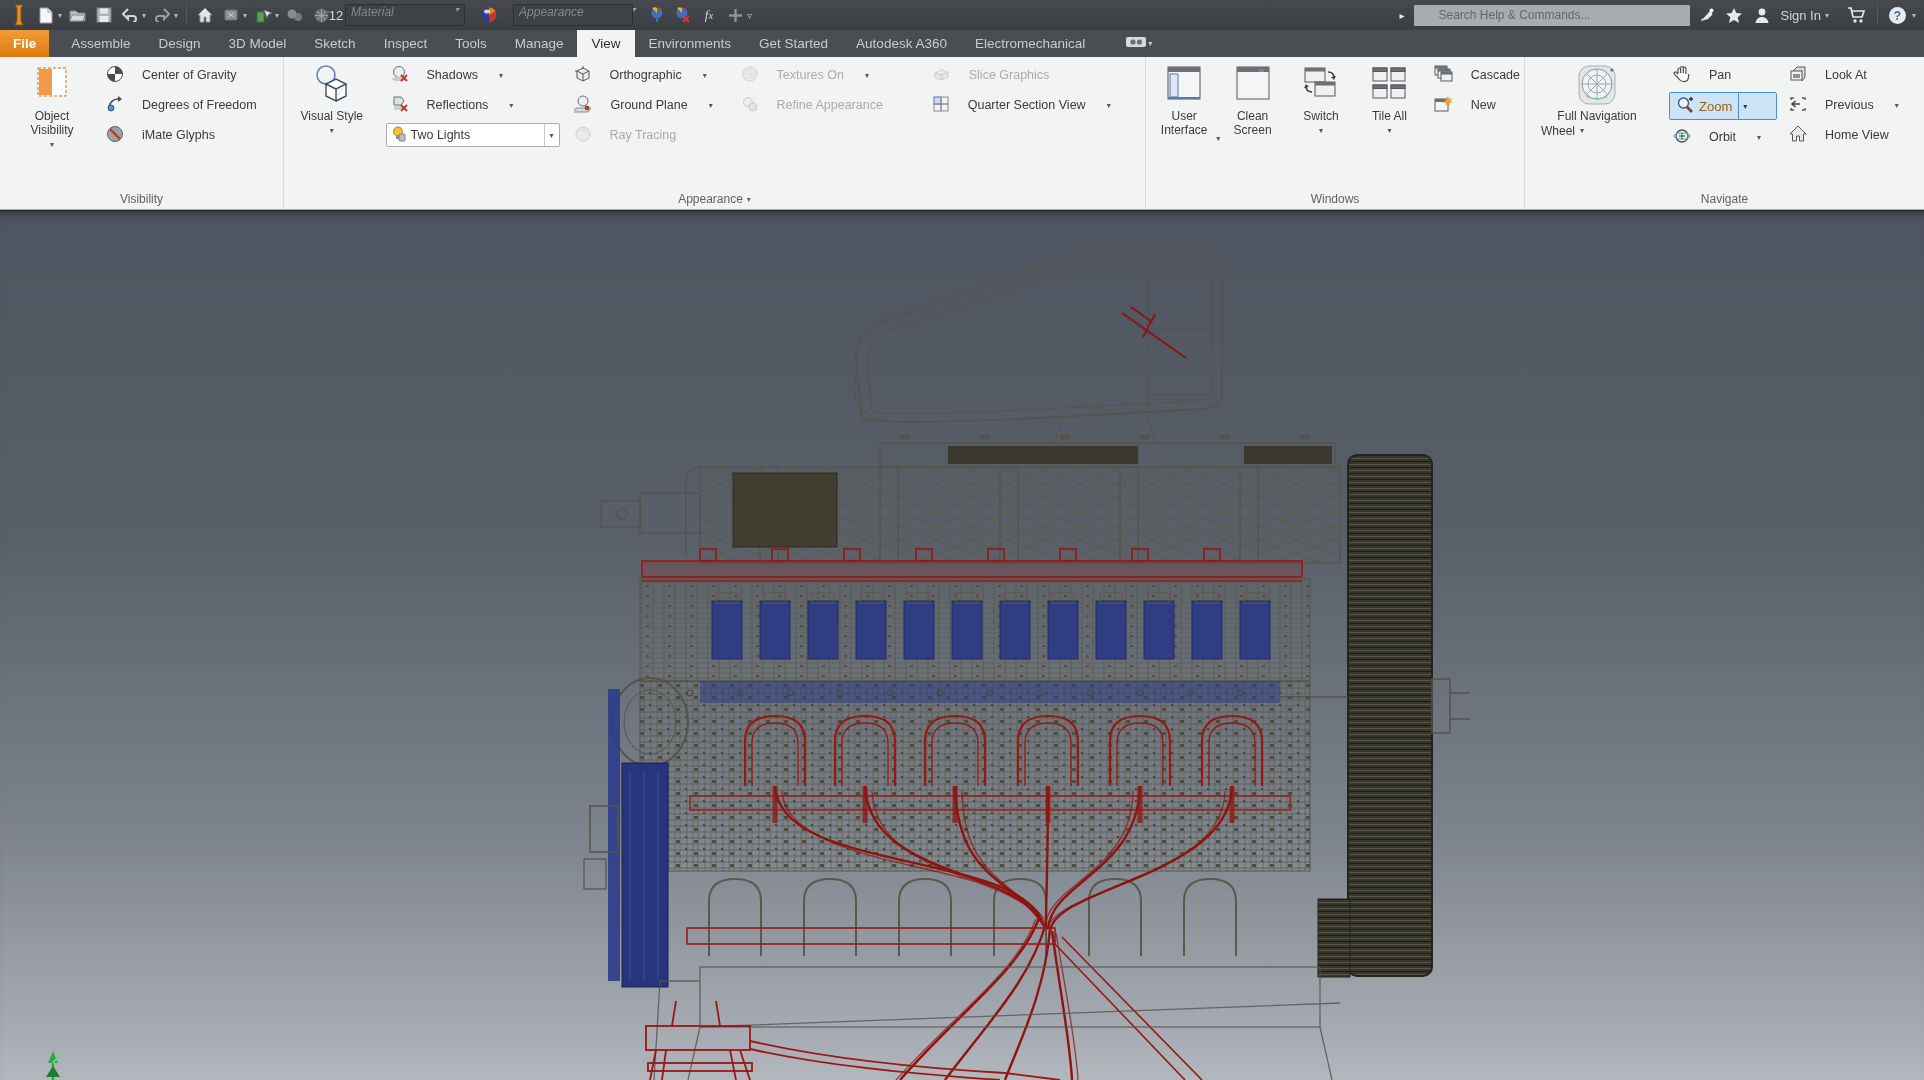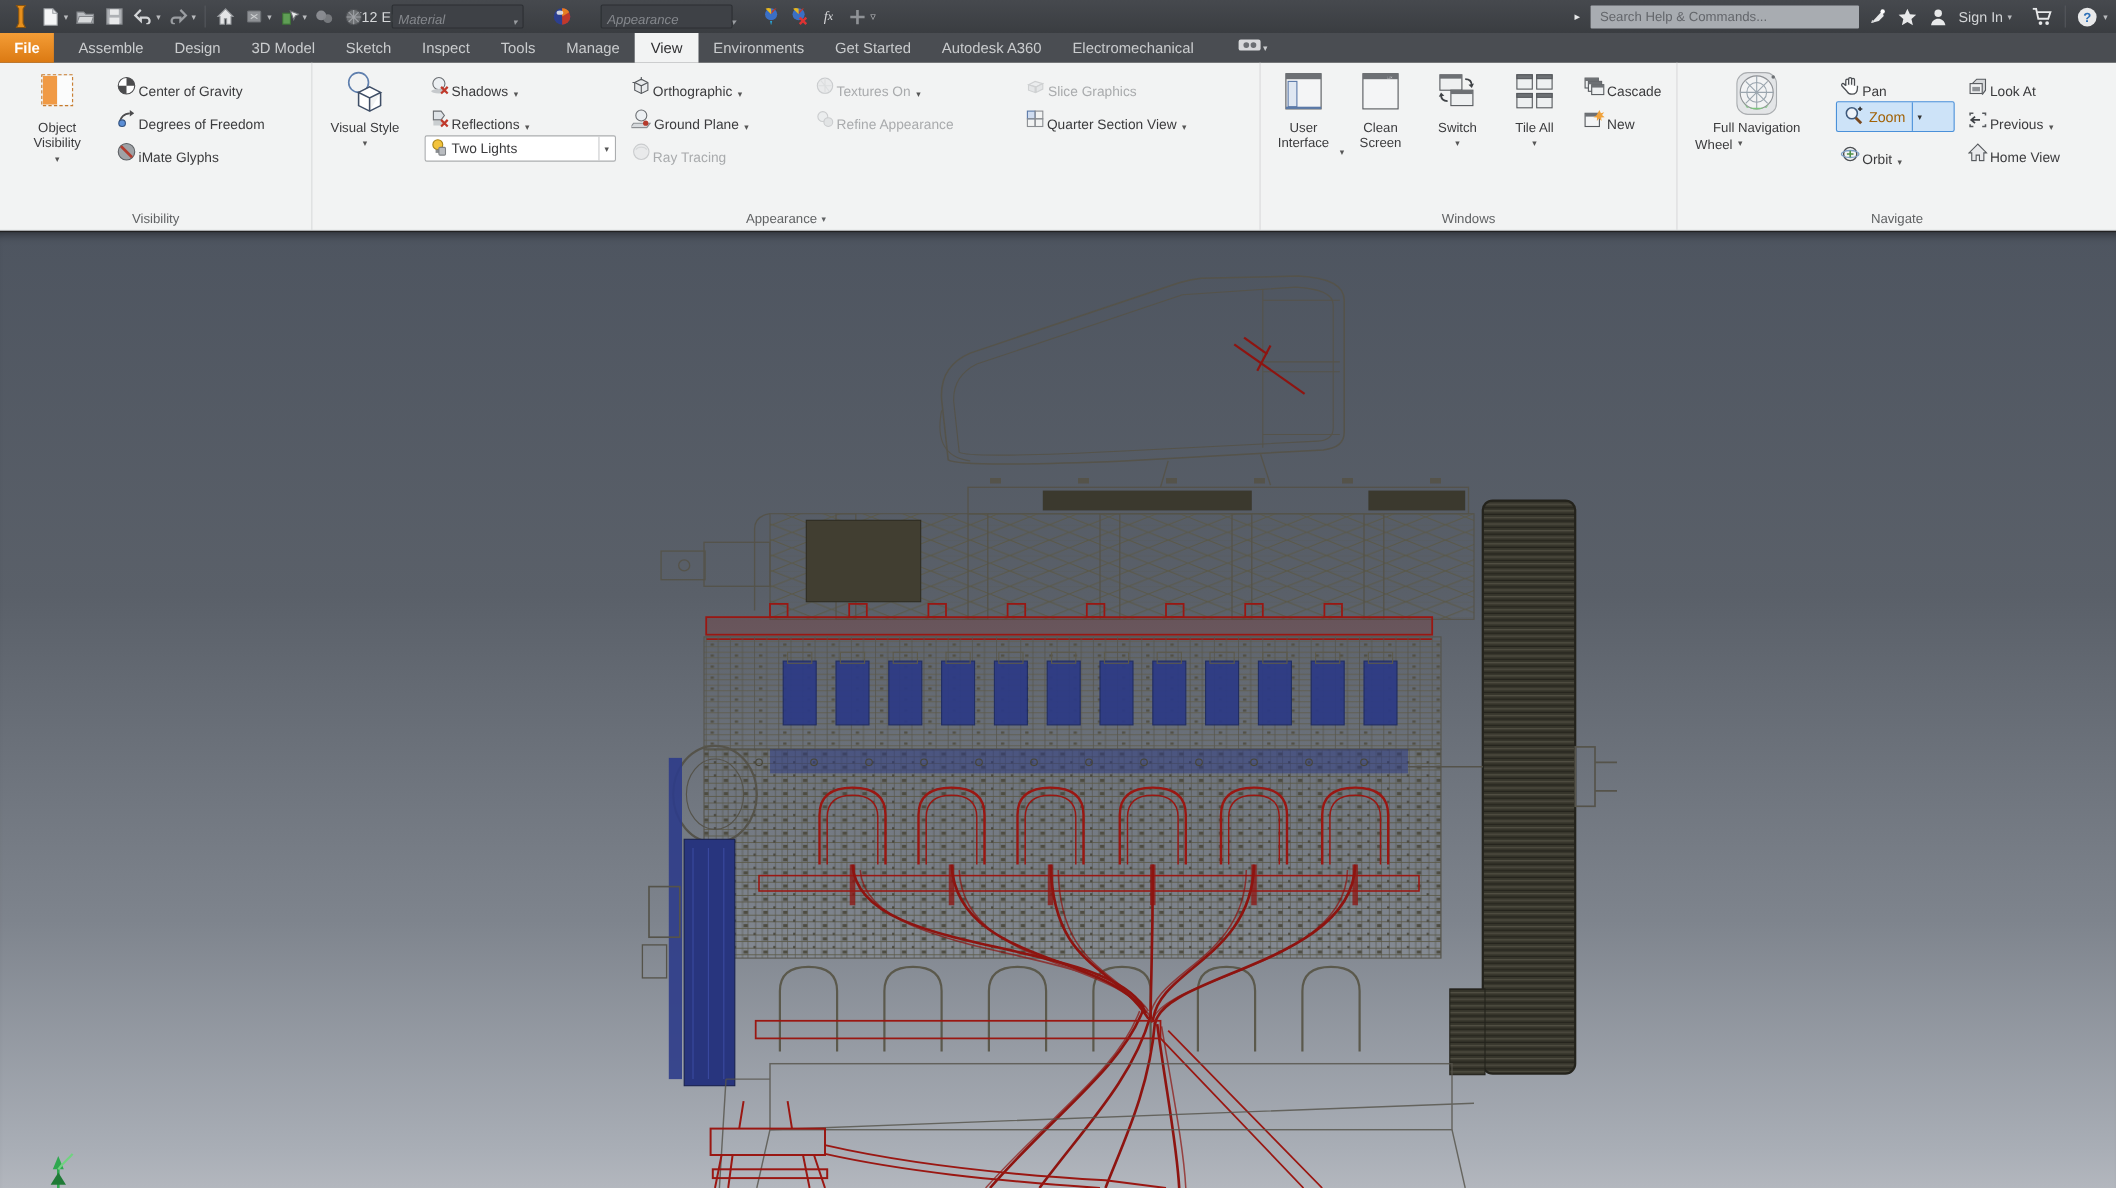--- a/index.html
+++ b/index.html
@@ -8,30 +8,30 @@
 
   
   .titlebar{height:30px;background:linear-gradient(#46494e,#3a3d41);display:flex;align-items:center;
             padding:0 6px;color:#c9cbce;position:relative;}
   .tb-left{display:flex;align-items:center;gap:2px;z-index:2;}
   .logo{width:26px;height:26px;display:flex;align-items:center;justify-content:center;}
   .qbtn{width:24px;height:24px;display:flex;align-items:center;justify-content:center;border-radius:2px;}
   .qbtn svg{display:block;}
   .qsep{width:1px;height:20px;background:#55585d;margin:0 4px;}
   .qdrop{font-size:8px;color:#b9bbbe;margin-left:-2px;margin-right:2px;}
-  .combo{height:20px;background:#3e4146;border:1px solid #2c2f33;border-radius:2px;display:flex;align-items:flex-end;
-         padding:0 5px;margin:0 21px;color:#85888d;font-size:12px;font-style:italic;gap:40px;}
+  .combo{height:20px;background:#3e4146;border:1px solid #2c2f33;border-radius:2px;display:flex;align-items:flex-start;
+         padding:0 5px;margin:0 10px;color:#85888d;font-size:12px;font-style:italic;gap:40px;}
   .combo .arr{margin-left:auto;font-size:8px;color:#9a9da1;padding-left:8px;}
   .combo.material{width:108px;}
   .combo.appearance{width:108px;}
   .fx{font-size:13px;font-style:italic;color:#d6d7d9;font-family:"Liberation Serif",serif;}
   .tb-title{position:absolute;left:320px;right:0;text-align:left;font-size:13px;color:#d6d8da;pointer-events:none;}
   .tb-right{margin-left:auto;display:flex;align-items:center;gap:4px;z-index:2;}
   .title-expand{color:#e8e9ea;font-size:10px;margin-right:6px;}
-  .search{width:228px;height:21px;background:#a8acb1;border:none;border-radius:1px;padding:0 8px;
+  .search{width:228px;height:21px;background:#a8acb1;border:none;border-radius:1px;padding:0 24px;
           font-size:12px;color:#3f4246;font-family:"Liberation Sans",sans-serif;}
   .search::placeholder{color:#63666b;}
   .signin{font-size:13px;color:#d2d4d6;margin:0 2px;}
 
   
   .tabrow{height:27px;background:#4a4d52;display:flex;align-items:stretch;}
   .tab{display:flex;align-items:center;padding:0 14px;font-size:13.5px;color:#caccce;cursor:default;}
   .tab.file{background:linear-gradient(#f49d36,#db7912);color:#fff;padding:0 13px;margin-right:8px;font-weight:bold;}
   .tab.active{background:#f2f3f3;color:#2f2f31;}
   .tab-extra{display:flex;align-items:center;margin-left:26px;gap:3px;}
@@ -42,21 +42,21 @@
   .panel-content{flex:1;display:flex;padding:3px 0 0 6px;}
   .panel-label{height:20px;display:flex;align-items:center;justify-content:center;font-size:12px;color:#606264;gap:4px;}
   .panel-label .arr{font-size:8px;color:#606264;}
 
   .bigbtn{display:flex;flex-direction:column;text-align:center;padding:4px 2px 0 2px;
           font-size:12px;color:#3b3b3d;line-height:14px;border-radius:2px;}
   .bigbtn .bicon{height:40px;display:flex;align-items:flex-start;justify-content:center;margin-bottom:5px;}
   .bigbtn .arr{font-size:8px;color:#565656;margin-top:1px;}
 
   .col{display:flex;flex-direction:column;}
-  .sbtn{height:30px;display:flex;align-items:flex-end;gap:2px;font-size:12.5px;color:#3b3b3d;padding:0 4px;border-radius:2px;}
+  .sbtn{height:30px;display:flex;align-items:center;gap:18px;font-size:12.5px;color:#3b3b3d;padding:0 4px;border-radius:2px;}
   .sbtn .arr{font-size:8px;color:#565656;margin-left:3px;}
   .sbtn.dis{color:#a9abad;}
   .sbtn.dis svg{opacity:.45;}
 
   .lightcombo{height:22px;background:#fff;border:1px solid #abadaf;border-radius:2px;display:flex;align-items:center;
               width:168px;margin-top:3px;padding-left:4px;font-size:12.5px;color:#3b3b3d;gap:5px;}
   .lightcombo .arr{margin-left:auto;border-left:1px solid #c9cacc;align-self:stretch;display:flex;align-items:center;
                    padding:0 5px;font-size:8px;color:#555;}
 
   .zoomsplit{display:flex;align-items:stretch;height:26px;margin:2px 0;border:1px solid #4a90d9;border-radius:2px;

